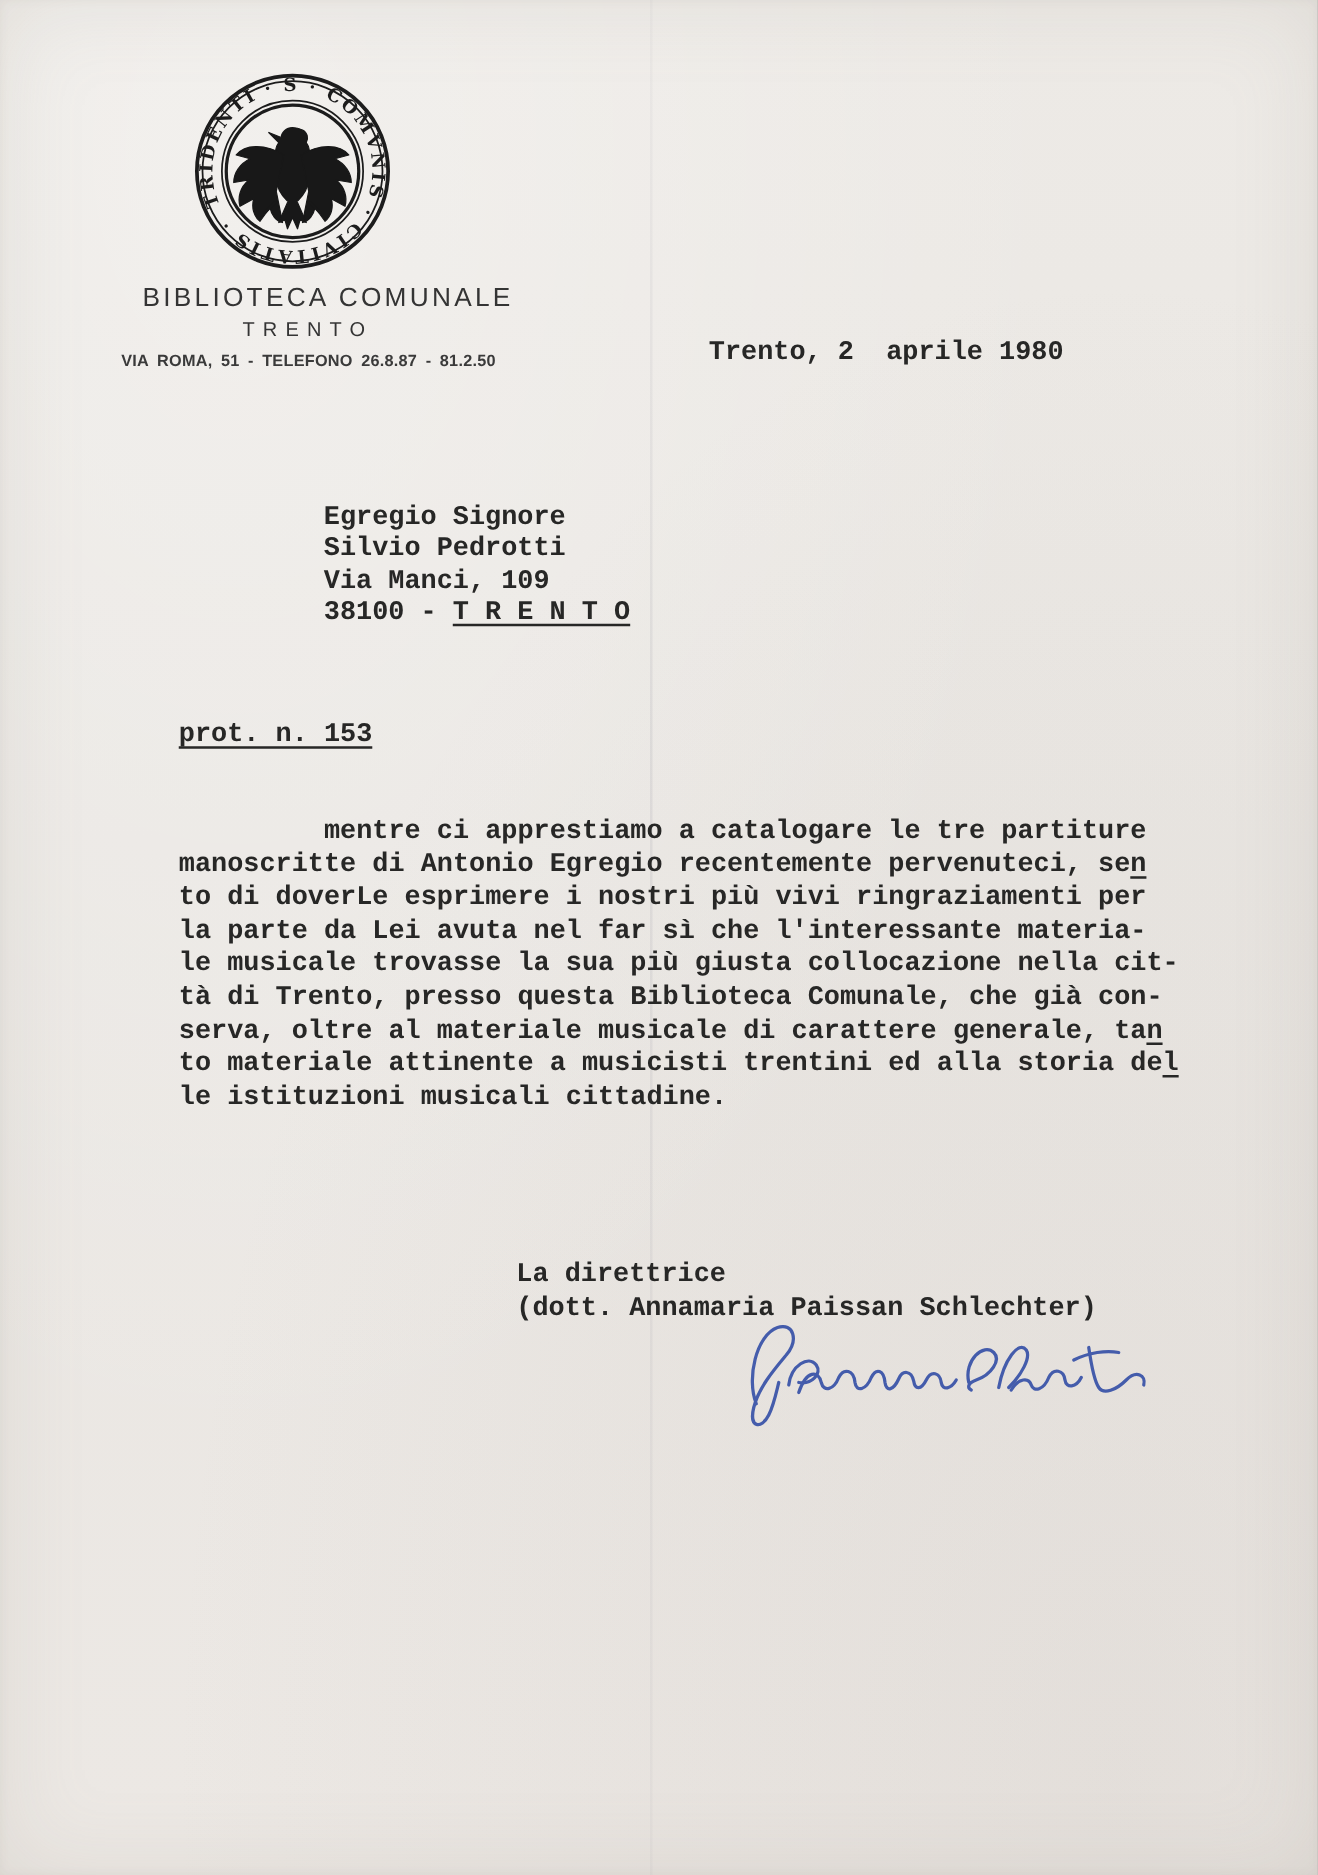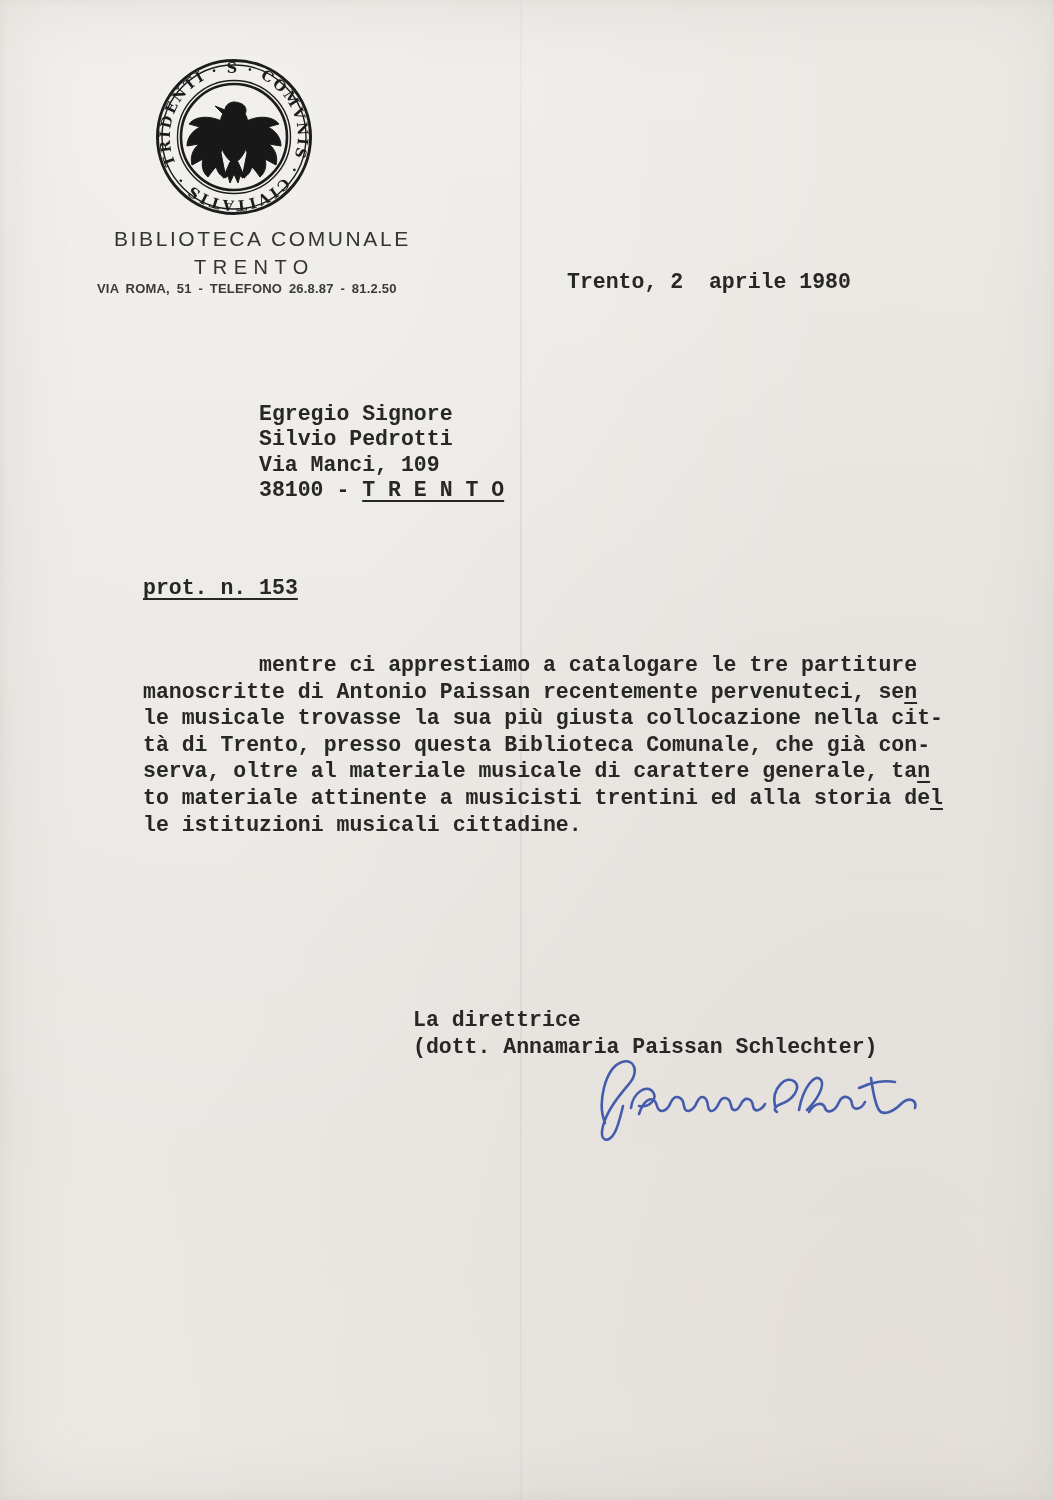--- a/index.html
+++ b/index.html
@@ -22,21 +22,21 @@
   }
   
   .seal{position:absolute;left:150px;top:58px;width:168px;height:160px;}
   .lh-name{
     position:absolute;left:114px;top:227px;
     font-size:21px;letter-spacing:2.6px;font-weight:400;color:#343434;
     white-space:pre;
   }
   .lh-city{
     position:absolute;left:194px;top:256px;
-    font-size:20px;letter-spacing:6.5px;font-weight:400;color:#343434;
+    font-size:16px;letter-spacing:6.5px;font-weight:400;color:#343434;
     white-space:pre;
   }
   .lh-address{
     position:absolute;left:97px;top:281px;
     font-size:13px;letter-spacing:0.2px;word-spacing:3px;font-weight:bold;color:#3a3a3a;
     white-space:pre;
   }
   
   .tw{
     font-family:"Liberation Mono","DejaVu Sans Mono",monospace;
@@ -97,21 +97,23 @@
       <div class="tline"><span>Via Manci, 109</span></div>
       <div class="tline"><span>38100 - </span><span class="u">T R E N T O</span></div>
     </div>
 
   <div class="prot tw">
       <div class="tline"><span class="u">prot. n. 153</span></div>
     </div>
 
   <div class="body tw">
       <div class="tline"><span>         mentre ci apprestiamo a catalogare le tre partiture</span></div>
-      <div class="tline"><span>manoscritte di Antonio Paissan recentemente pervenuteci, se</span><span class="u">n</span></div>
+      <div class="tline"><span>manoscritte di Antonio Egregio recentemente pervenuteci, se</span><span class="u">n</span></div>
+      <div class="tline"><span>to di doverLe esprimere i nostri più vivi ringraziamenti per</span></div>
+      <div class="tline"><span>la parte da Lei avuta nel far sì che l'interessante materia-</span></div>
       <div class="tline"><span>le musicale trovasse la sua più giusta collocazione nella cit-</span></div>
       <div class="tline"><span>tà di Trento, presso questa Biblioteca Comunale, che già con-</span></div>
       <div class="tline"><span>serva, oltre al materiale musicale di carattere generale, ta</span><span class="u">n</span></div>
       <div class="tline"><span>to materiale attinente a musicisti trentini ed alla storia de</span><span class="u">l</span></div>
       <div class="tline"><span>le istituzioni musicali cittadine.</span></div>
       <div class="tgap"></div>
     </div>
 
   <div class="closing tw">
       <div class="tline"><span>La direttrice</span></div>

